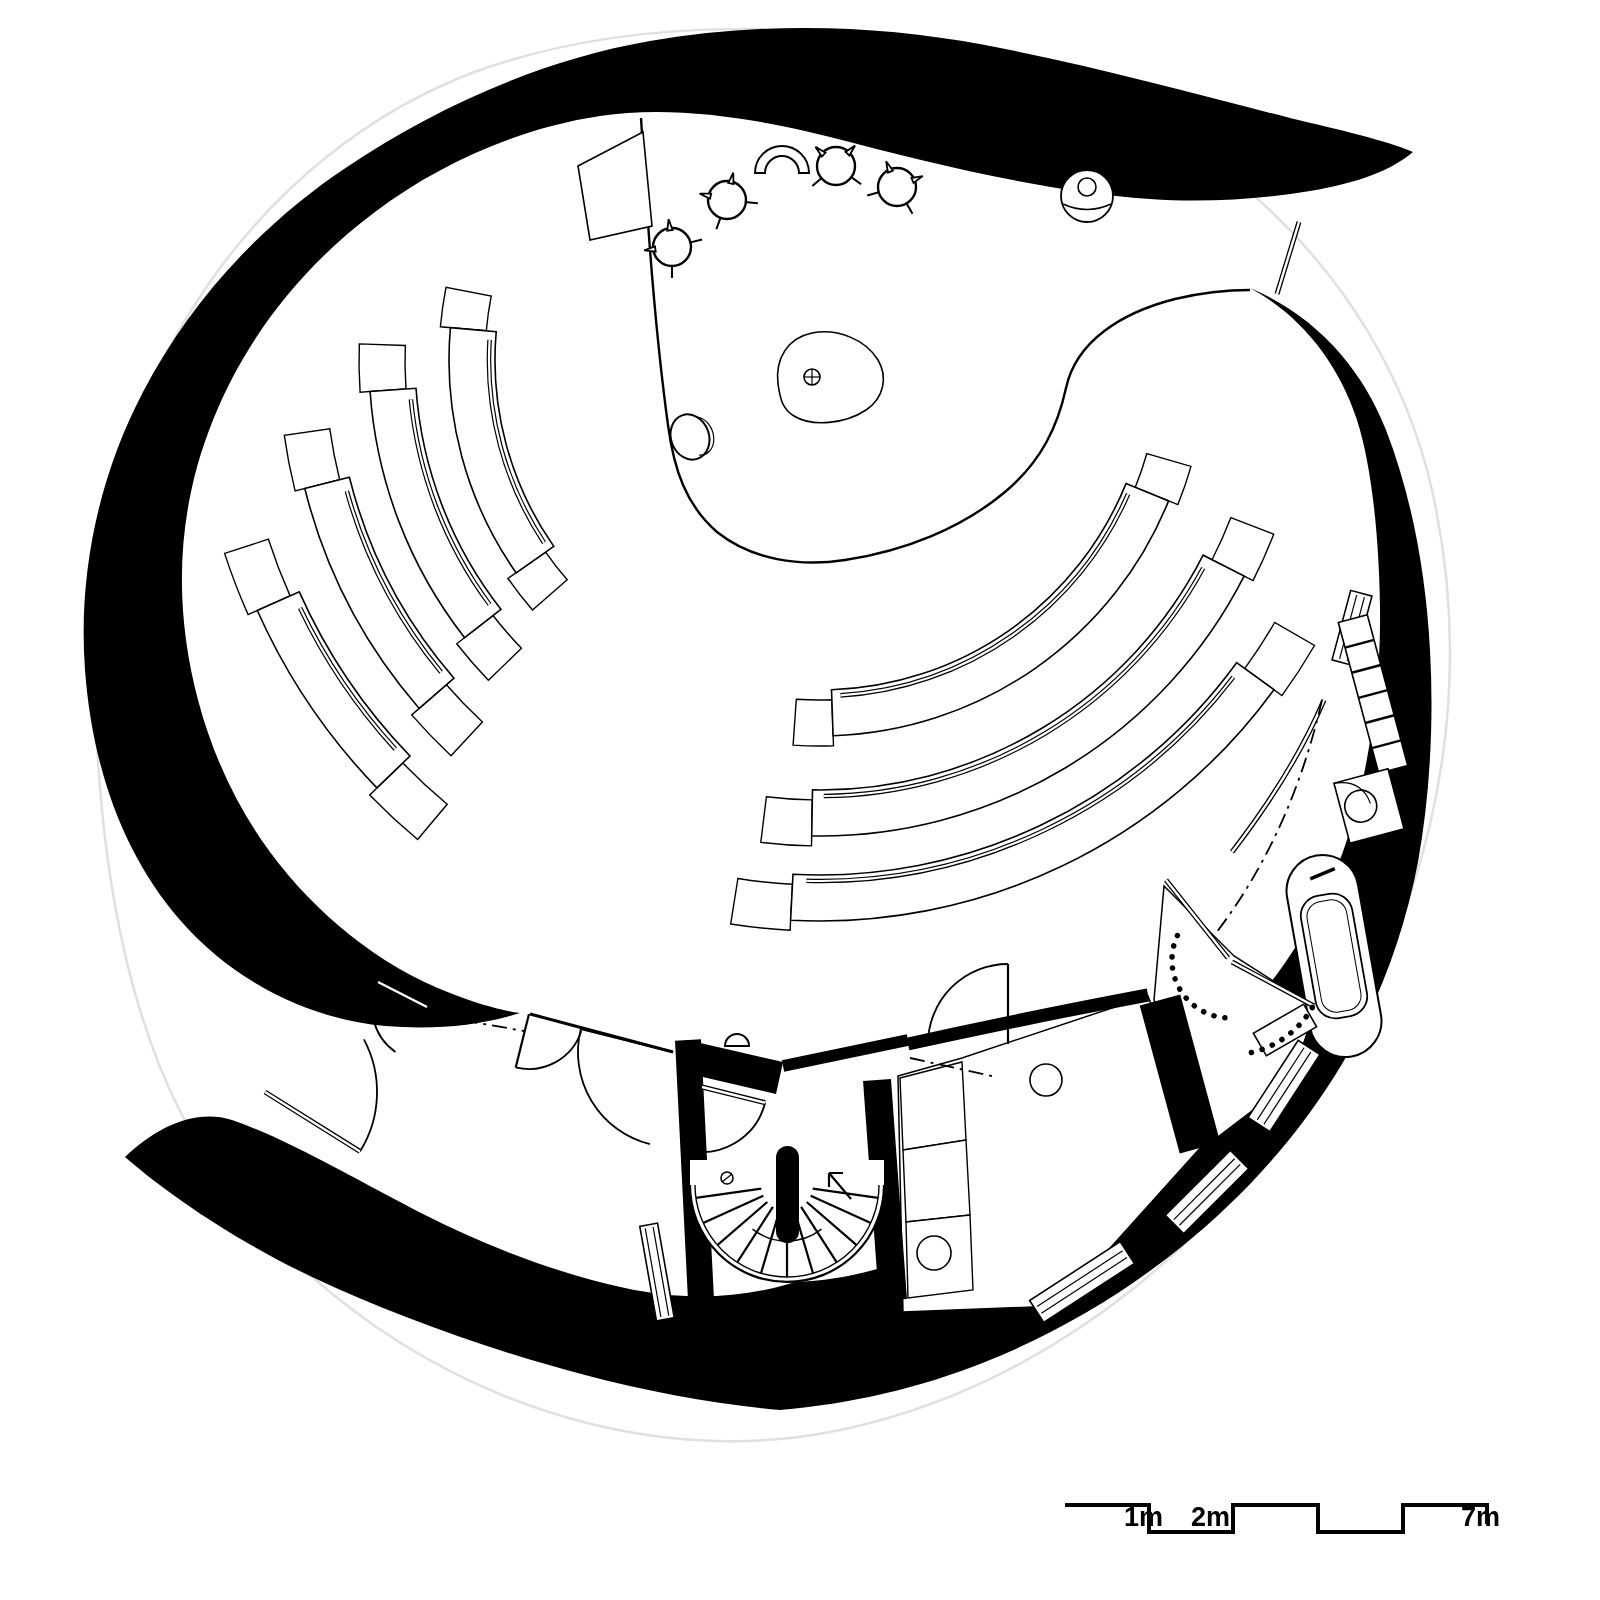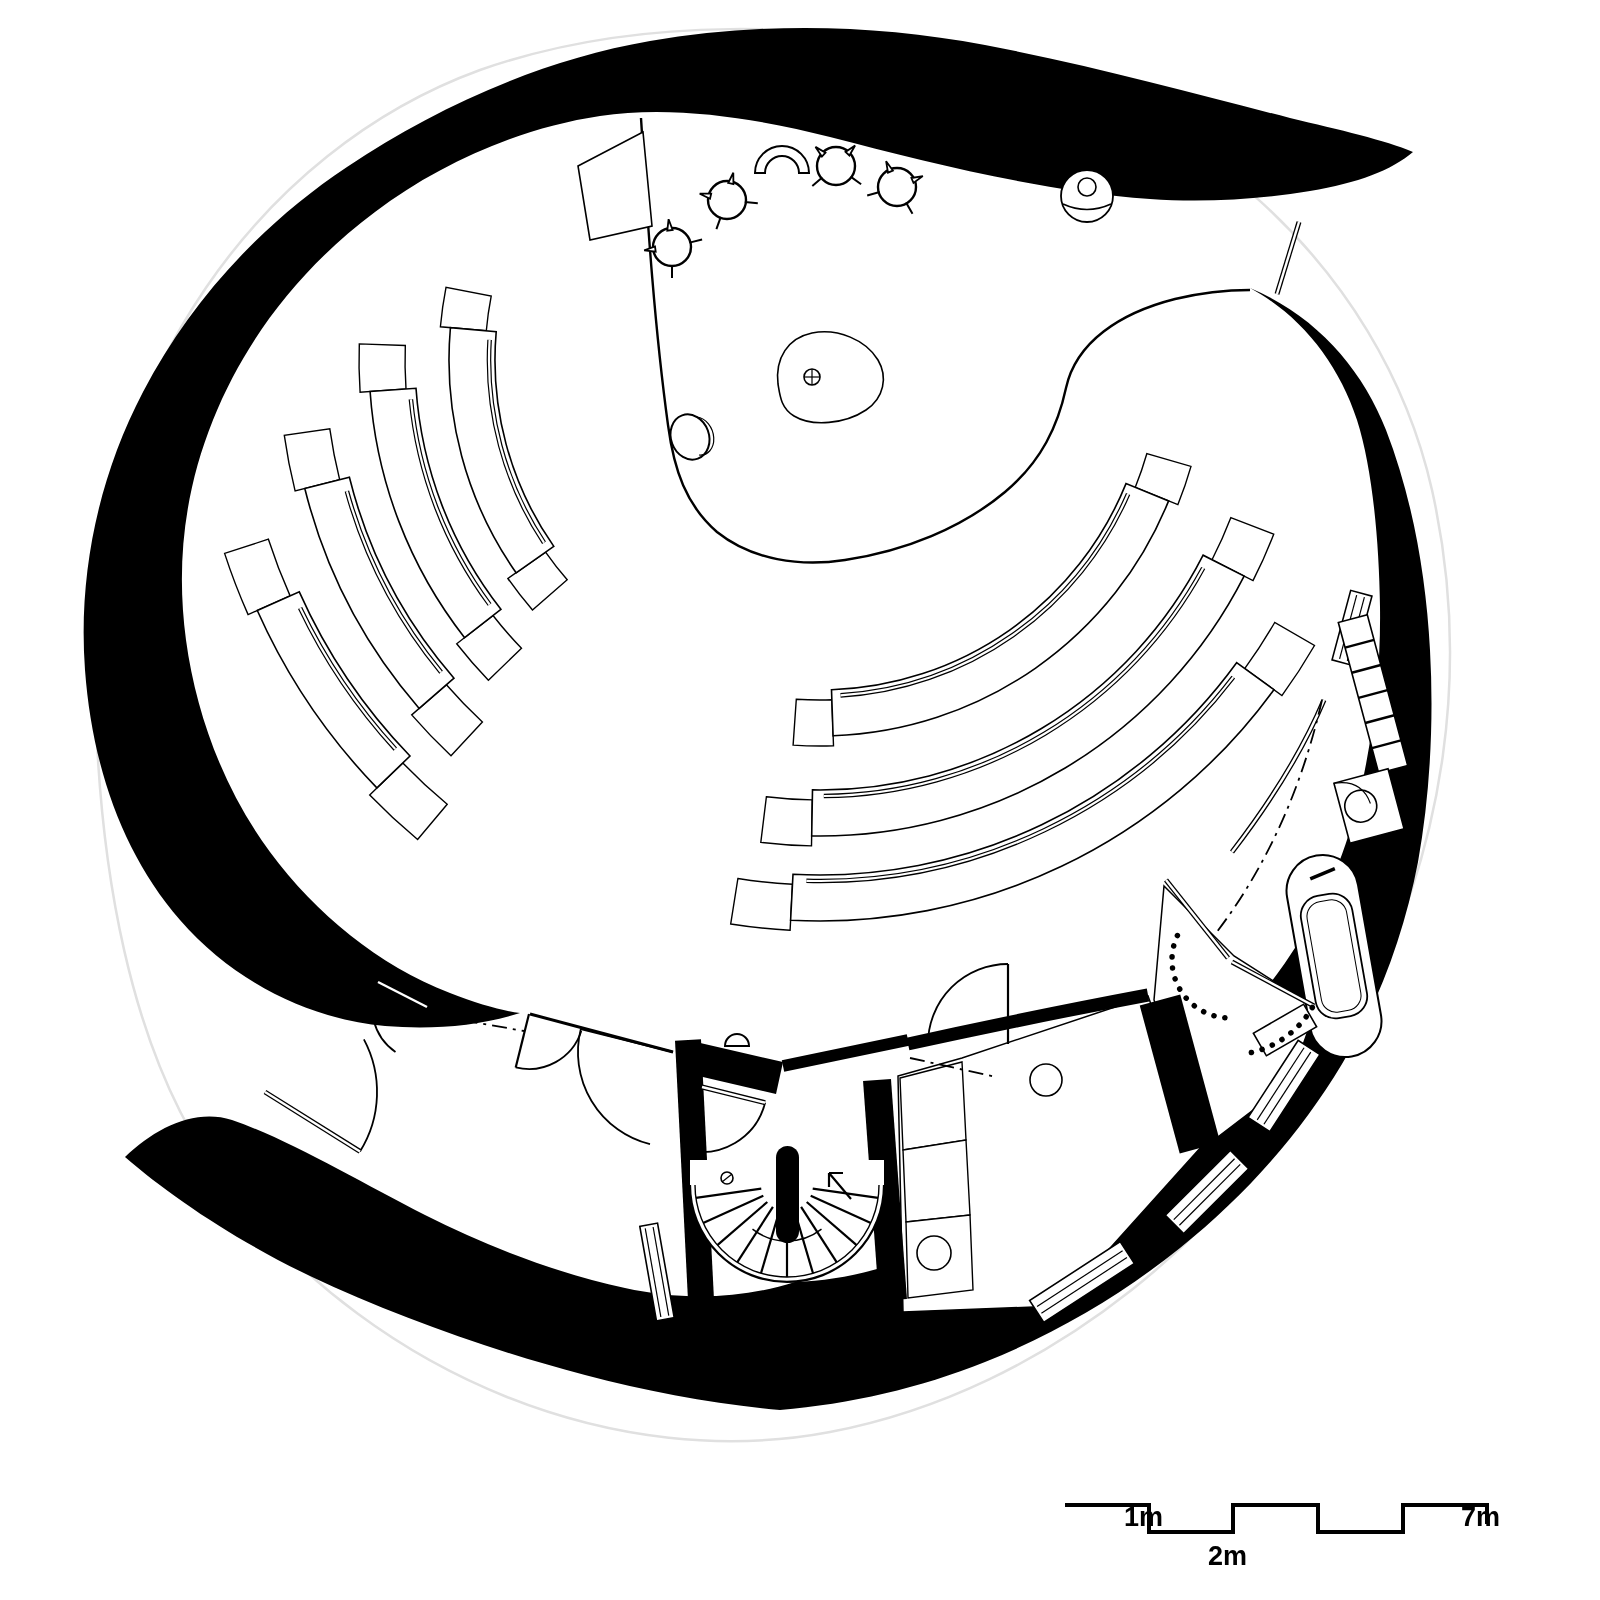--- a/index.html
+++ b/index.html
@@ -2,21 +2,21 @@
 <html><head>
 <meta charset="utf-8">
 <style>
   html,body{margin:0;padding:0;background:#ffffff;}
   .stage{position:relative;width:1600px;height:1600px;background:#ffffff;overflow:hidden;
          font-family:"Liberation Sans",sans-serif;padding-left:16px;}
   .stage svg{position:absolute;left:0;top:0;}
   .scale-label{position:absolute;top:1502px;font-size:27px;font-weight:700;color:#000;
                font-family:"Liberation Sans",sans-serif;}
   .sl1{right:453px;}
-  .sl2{right:369px;margin-top:39px;}
+  .sl2{right:386px;}
   .sl3{right:116px;}
 </style>
 </head>
 <body>
 
 <div class="stage">
   <svg width="1600" height="1600" viewBox="0 0 1600 1600">
       <path d="M 95,640 C 98,380 260,150 480,70 C 640,14 820,22 980,55 C 1180,98 1380,260 1432,490 C 1470,660 1450,850 1350,1030 C 1240,1230 1050,1390 830,1432 C 620,1472 380,1380 230,1190 C 130,1065 93,860 95,640 Z" fill="none" stroke="#e0e0e0" stroke-width="2.5"></path>
       <path d="M 1413,152 C 1392,170 1358,183 1310,191 C 1262,199 1205,203 1150,199 C 1040,191 930,163 830,137 C 755,118 672,105 600,116 C 520,128 440,163 375,212 C 300,268 245,340 213,420 C 184,492 176,565 186,640 C 196,714 224,790 270,852 C 316,914 378,965 450,993 C 478,1004 503,1011 520,1013 C 480,1026 432,1030 385,1026 C 310,1019 235,983 180,920 C 122,853 92,765 85,670 C 78,575 98,478 143,392 C 190,302 260,225 347,167 C 435,108 540,60 650,41 C 760,22 875,24 985,45 C 1095,66 1200,95 1290,118 C 1340,130 1385,140 1413,152 Z" fill="#000"></path>
       <path d="M 1250,288 C 1300,315 1338,362 1357,420 C 1372,467 1379,538 1380,607 C 1381,676 1372,748 1355,813 C 1340,870 1315,920 1285,963 C 1252,1010 1210,1058 1162,1098 C 1110,1145 1052,1188 990,1222 C 930,1255 862,1280 795,1282 C 738,1300 680,1300 625,1288 C 560,1274 490,1248 425,1215 C 360,1182 290,1140 232,1120 C 195,1108 155,1128 125,1157 C 170,1196 235,1240 310,1276 C 395,1316 490,1350 585,1375 C 650,1392 715,1404 780,1410 C 850,1404 920,1388 985,1362 C 1055,1334 1120,1296 1180,1248 C 1245,1196 1300,1134 1342,1064 C 1378,1004 1404,935 1418,862 C 1430,795 1434,722 1430,650 C 1426,574 1412,497 1386,430 C 1362,368 1315,315 1250,288 Z" fill="#000"></path>

